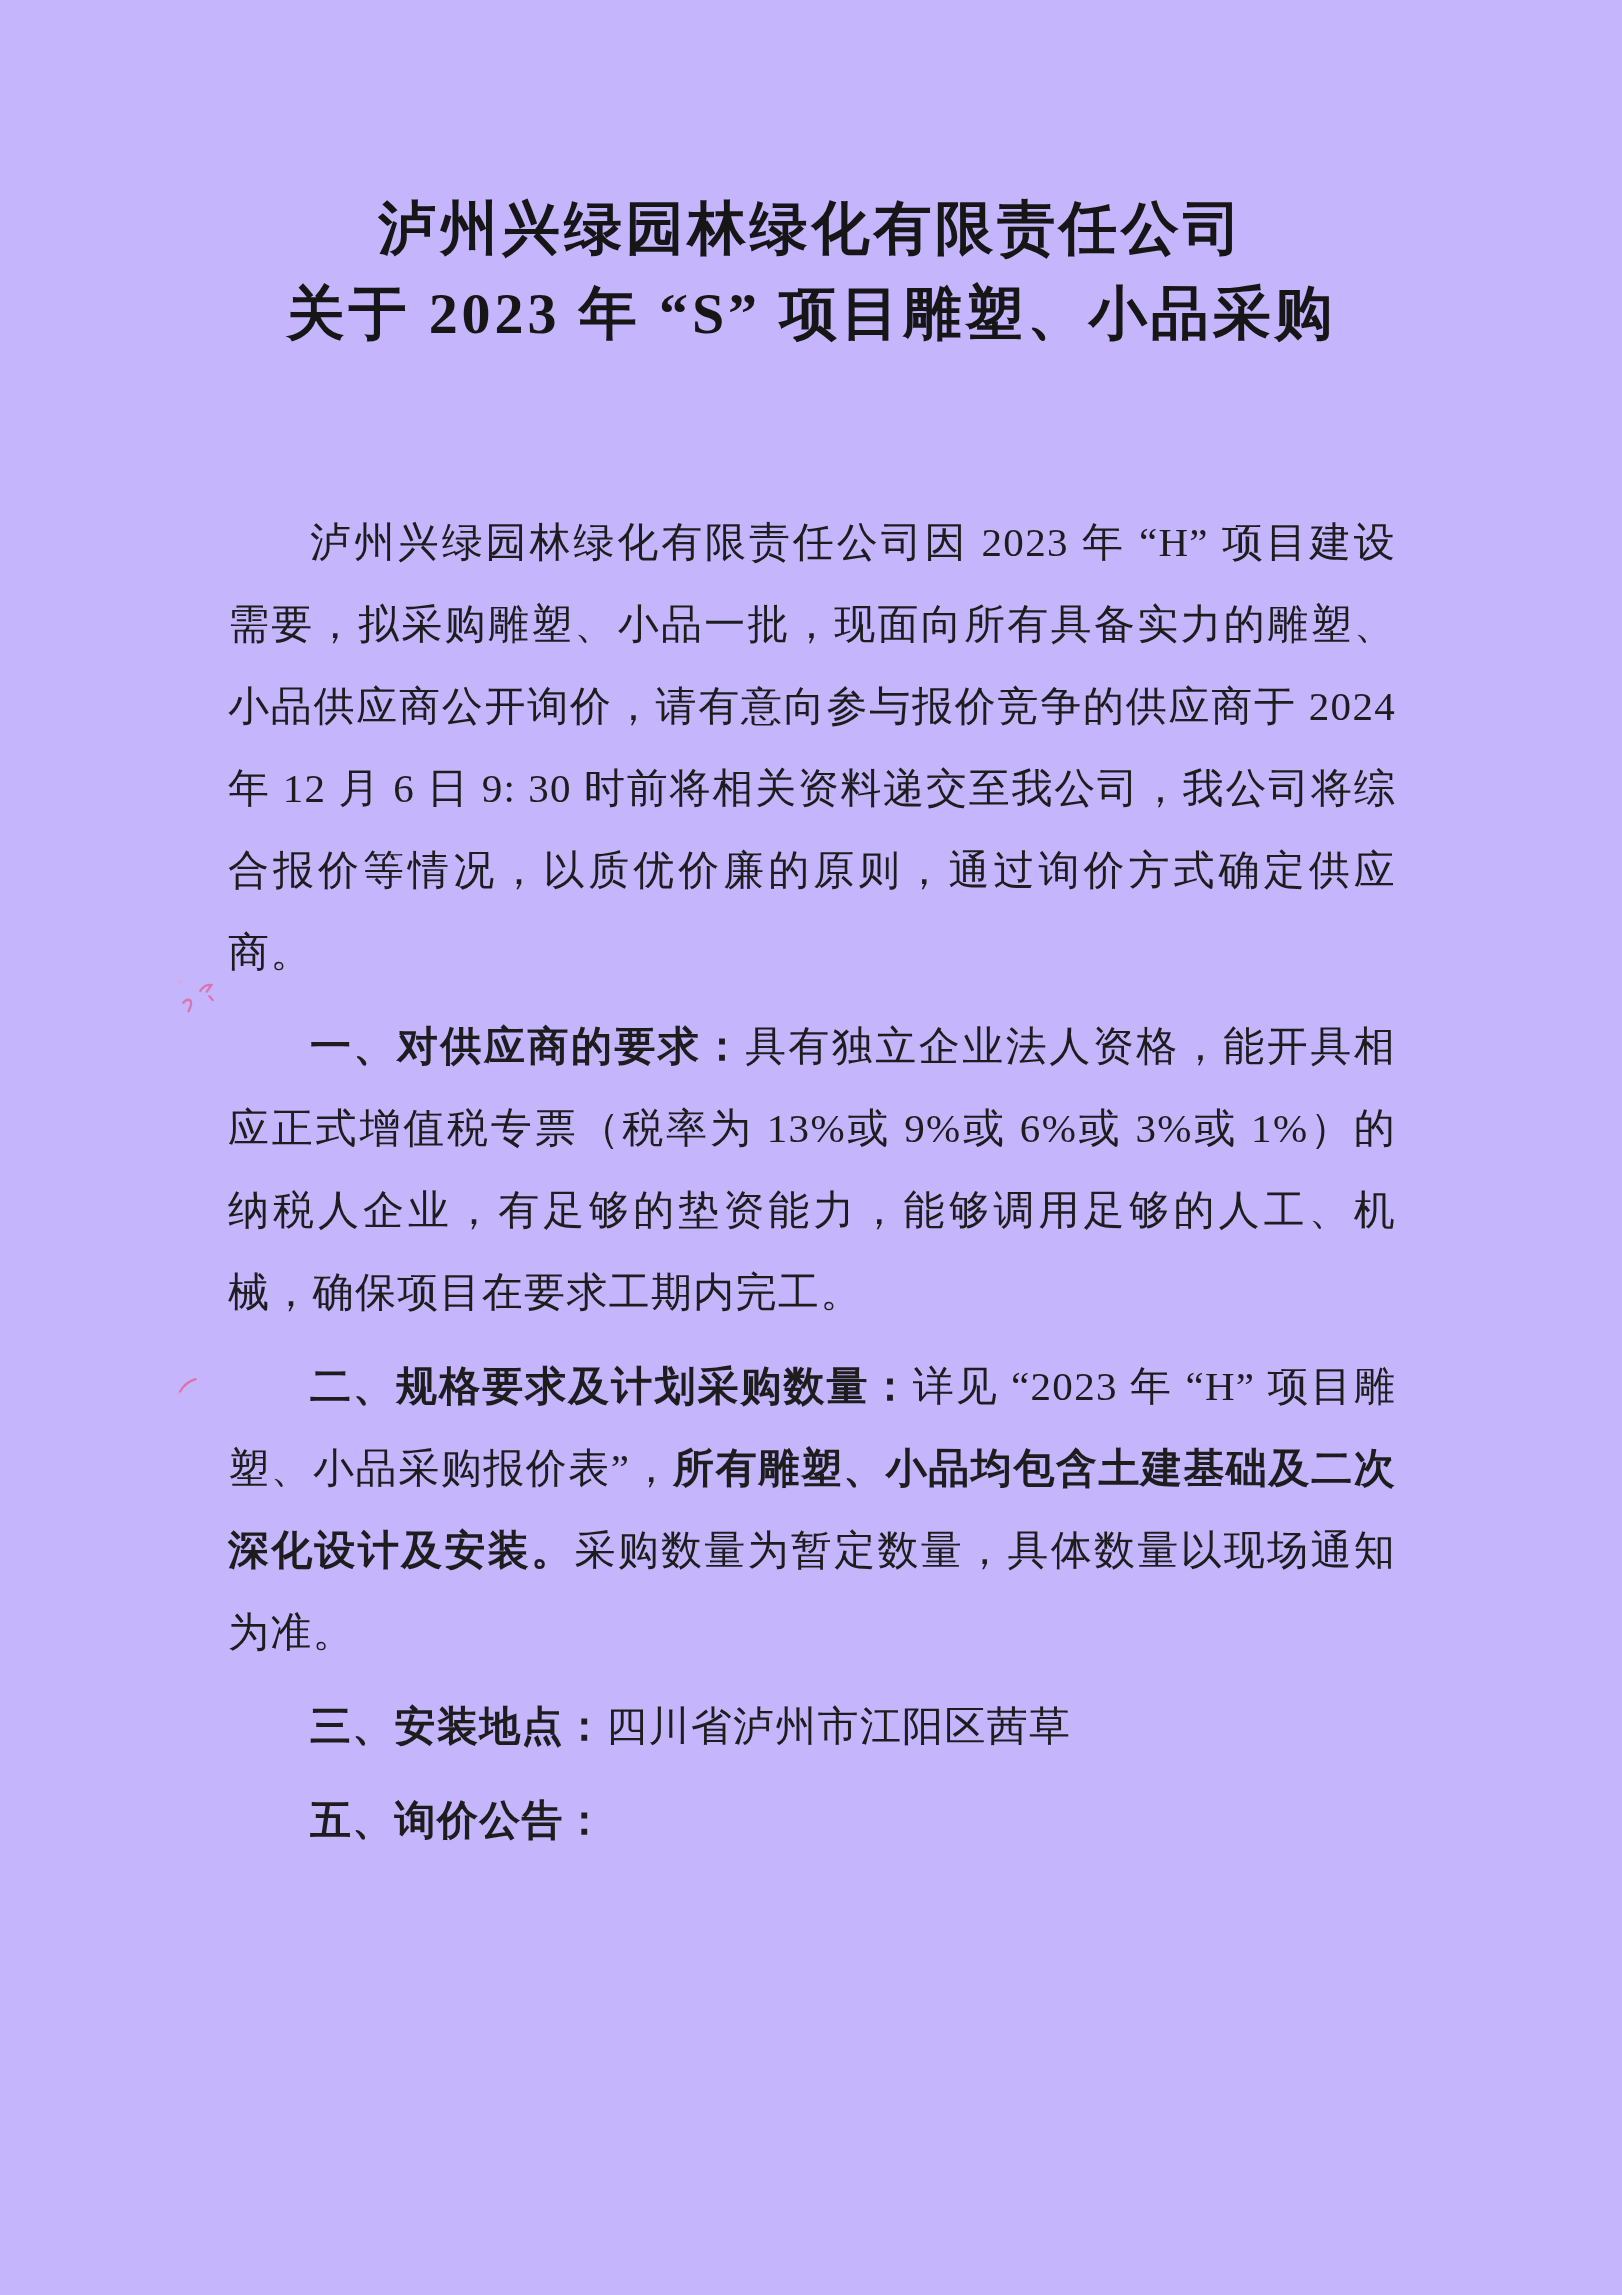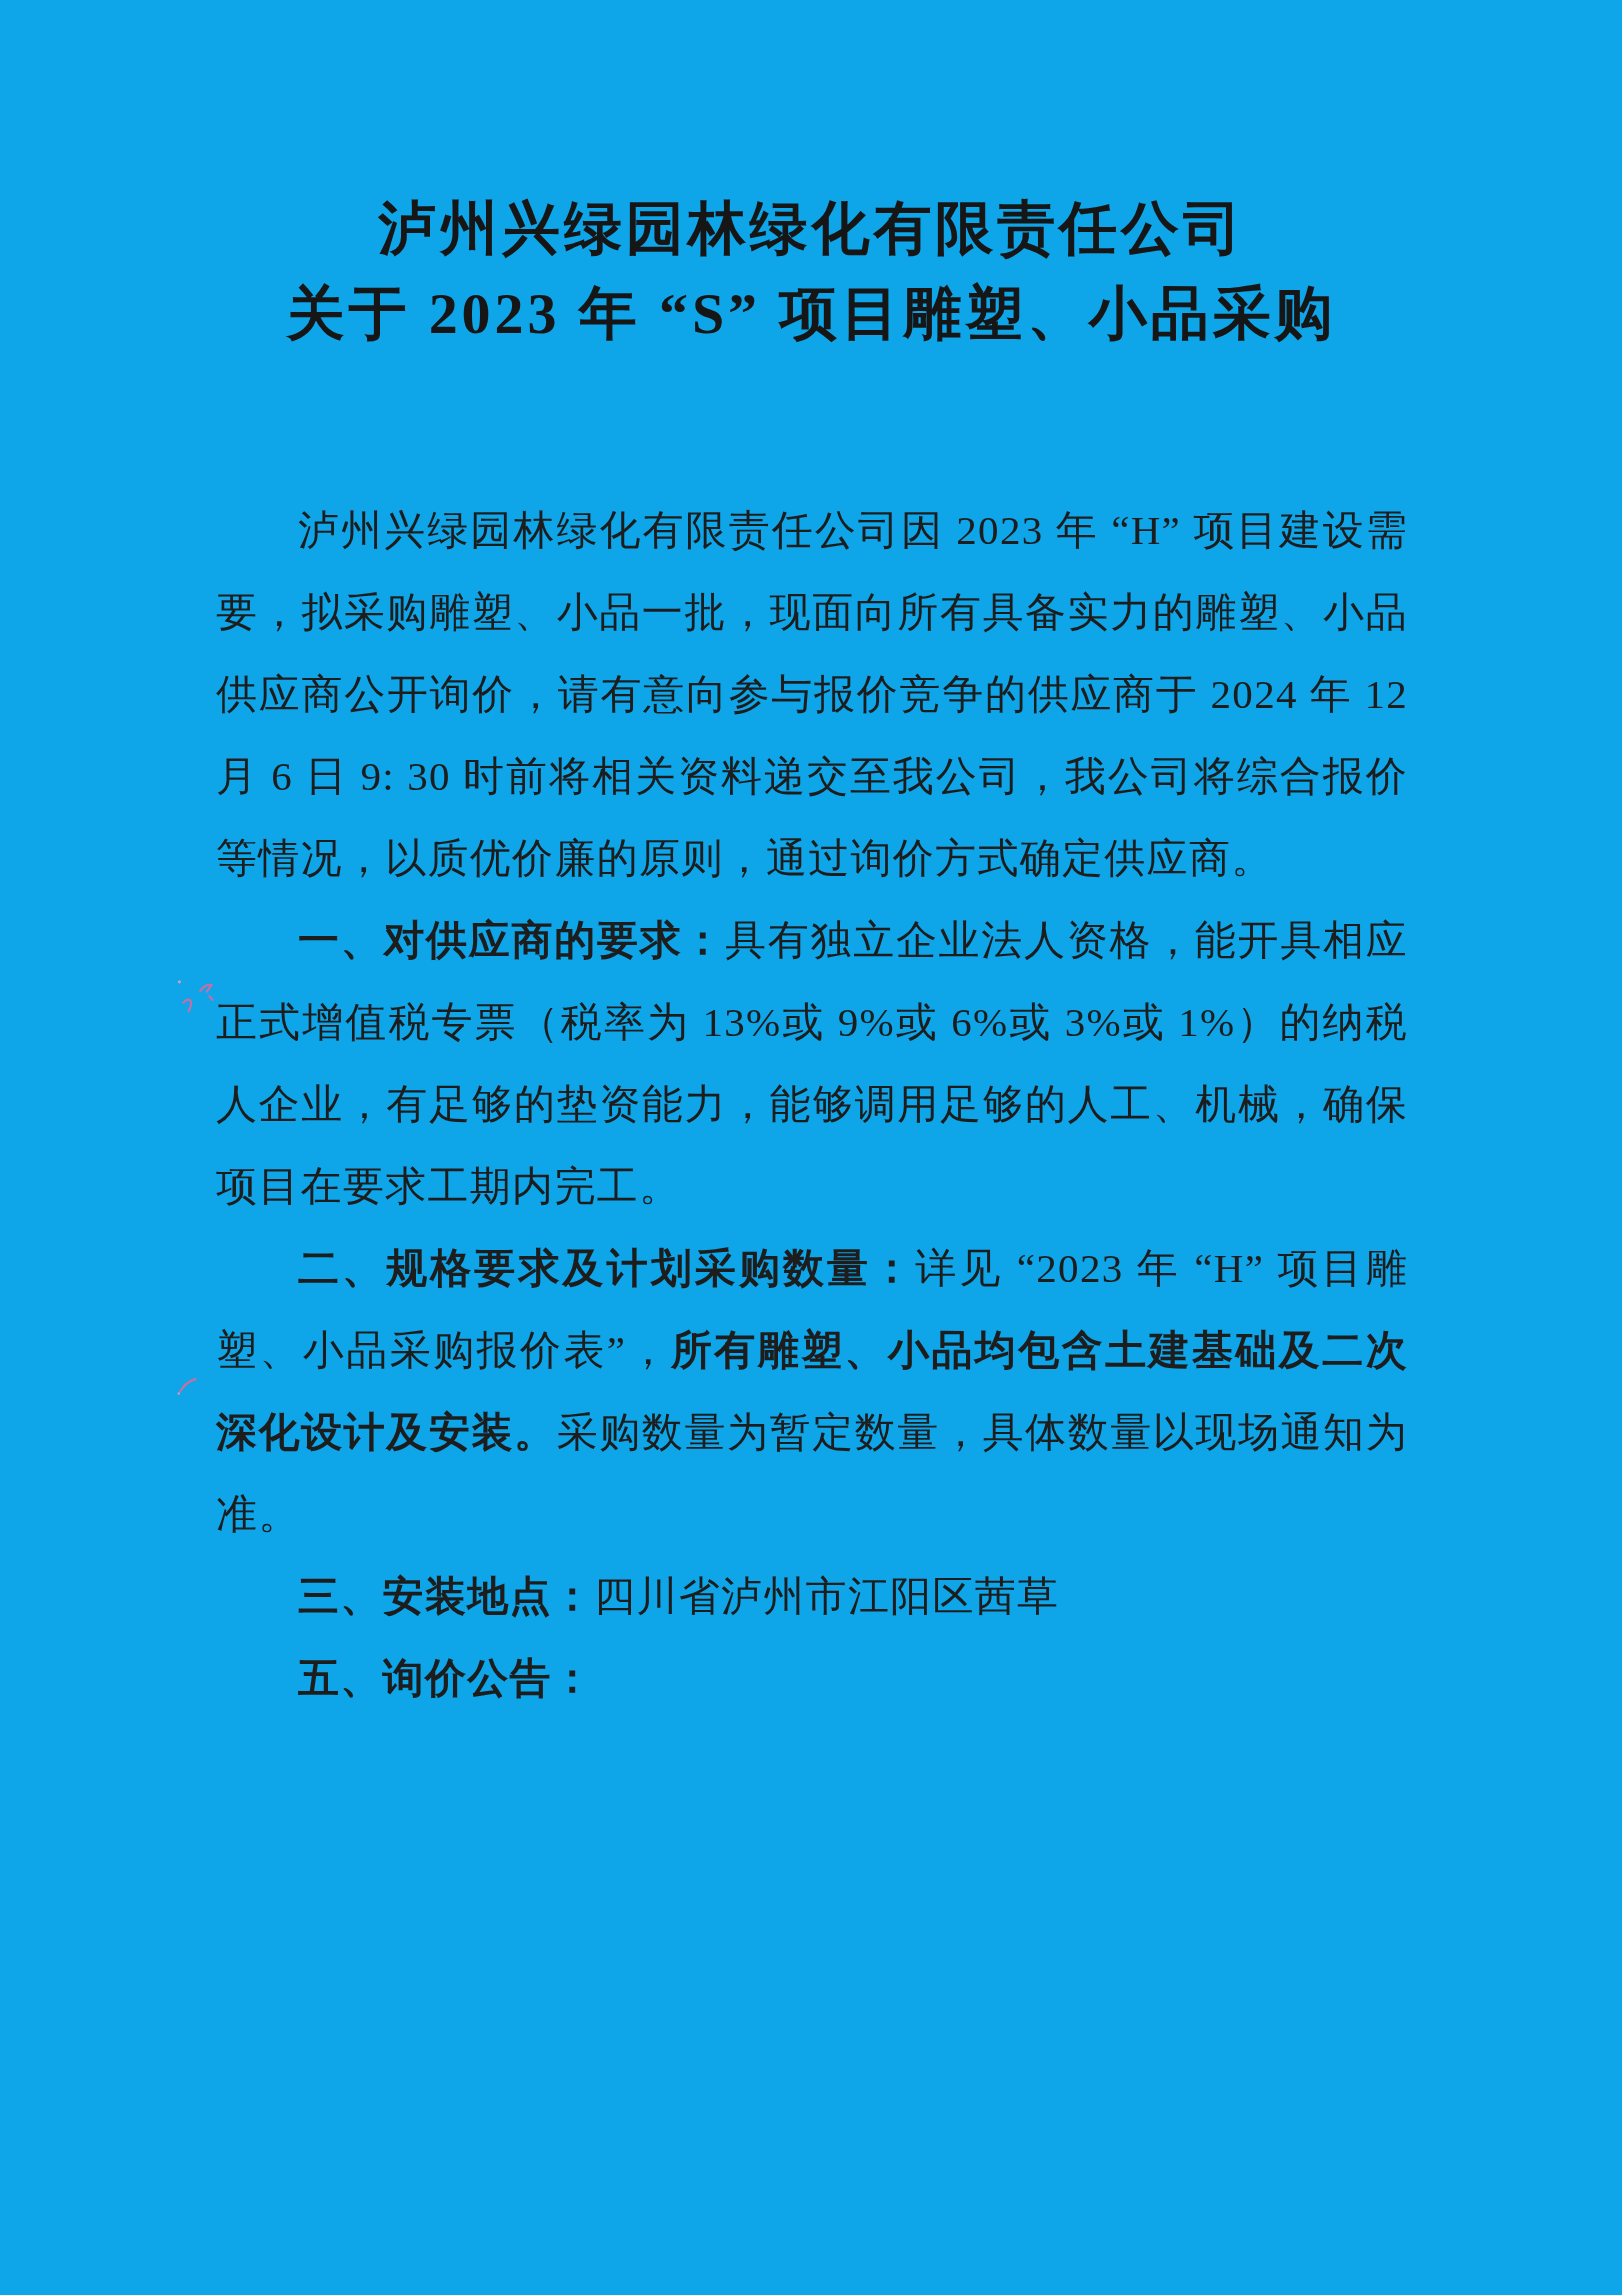--- a/index.html
+++ b/index.html
@@ -7,21 +7,21 @@
     padding: 0;
     width: 1623px;
     height: 2295px;
     overflow: hidden;
     background: #ffffff;
   }
   .page {
     position: relative;
     width: 1623px;
     height: 2295px;
-    background: #0ea5e9;
+    background: #c4b5fd;
     font-family: "Liberation Serif", "DejaVu Serif", serif;
     color: #1d1d1d;
   }
   .doc-title {
     position: absolute;
     top: 186px;
     left: 183px;
     right: 183px;
     text-align: center;
     font-weight: bold;
@@ -36,21 +36,21 @@
     left: 216px;
     width: 1192px;
     font-size: 41px;
     line-height: 82px;
     letter-spacing: 1.3px;
     text-align: justify;
     text-justify: inter-ideograph;
     color: #1d1d1d;
   }
   .doc-body p {
-    margin: 0;
+    margin: 12px;
     padding: 0;
     text-indent: 2em;
   }
   .b { font-weight: bold; }
   .annotation {
     position: absolute;
     pointer-events: none;
   }
   .annotation path, .annotation circle {
     fill: none;

